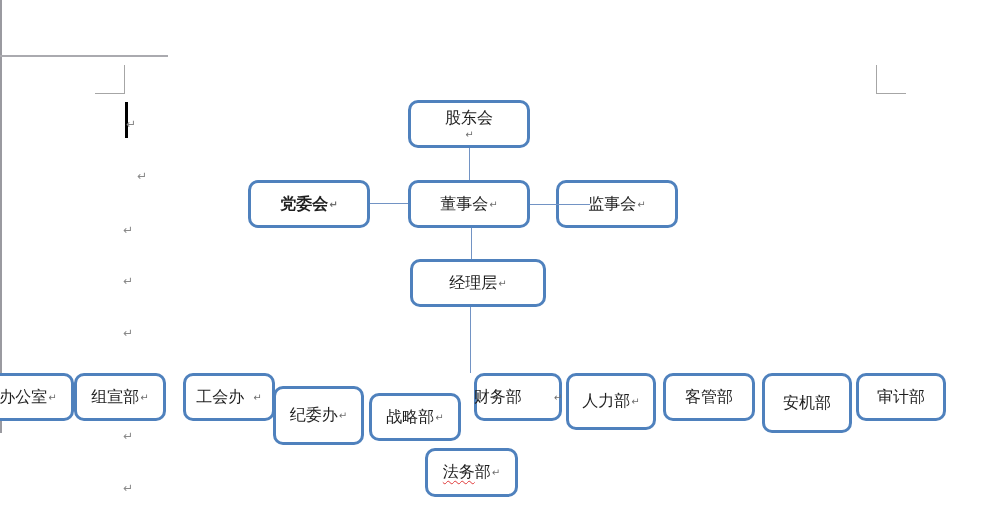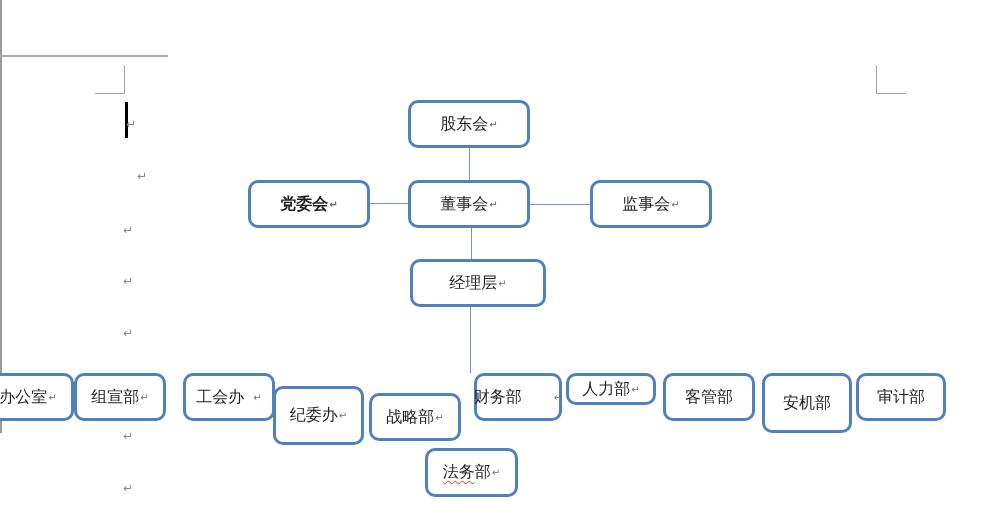--- a/index.html
+++ b/index.html
@@ -29,33 +29,33 @@
 </head>
 <body>
 
 <div class="screen">
   <div class="window-left-edge"></div>
   <div class="top-partial-line"></div>
   <div class="corner-mark left"></div>
   <div class="corner-mark right"></div>
   <div class="text-cursor"></div>
   <div id="chart-layer">
-      <div class="node" style="left: 408px; top: 100px; width: 122px; height: 48px;">
+      <div class="node" style="left: 408px; top: 100px; width: 122px; height: 48px; flex-direction: column;">
         <span>股东会</span>
         <span class="return-mark">↵</span>
       </div>
       <div class="node" style="left: 248px; top: 180px; width: 122px; height: 48px; font-weight: bold;">
         <span>党委会</span>
         <span class="return-mark">↵</span>
       </div>
       <div class="node" style="left: 408px; top: 180px; width: 122px; height: 48px;">
         <span>董事会</span>
         <span class="return-mark">↵</span>
       </div>
-      <div class="node" style="left: 590px; top: 180px; width: 122px; height: 48px;">
+      <div class="node" style="left: 556px; top: 180px; width: 122px; height: 48px;">
         <span>监事会</span>
         <span class="return-mark">↵</span>
       </div>
       <div class="node" style="left: 410px; top: 259px; width: 136px; height: 48px;">
         <span>经理层</span>
         <span class="return-mark">↵</span>
       </div>
       <div class="node" style="left: -18px; top: 373px; width: 92px; height: 48px;">
         <span>办公室</span>
         <span class="return-mark">↵</span>
@@ -73,21 +73,21 @@
         <span class="return-mark">↵</span>
       </div>
       <div class="node" style="left: 369px; top: 393px; width: 92px; height: 48px;">
         <span>战略部</span>
         <span class="return-mark">↵</span>
       </div>
       <div class="node" style="left: 474px; top: 373px; width: 88px; height: 48px; gap: 31px;">
         <span>财务部</span>
         <span class="return-mark">↵</span>
       </div>
-      <div class="node" style="left: 566px; top: 373px; width: 90px; height: 32px;">
+      <div class="node" style="left: 566px; top: 373px; width: 90px; height: 57px;">
         <span>人力部</span>
         <span class="return-mark">↵</span>
       </div>
       <div class="node" style="left: 663px; top: 373px; width: 92px; height: 48px;">
         <span>客管部</span>
       </div>
       <div class="node" style="left: 762px; top: 373px; width: 90px; height: 60px;">
         <span>安机部</span>
       </div>
       <div class="node" style="left: 856px; top: 373px; width: 90px; height: 48px;">

